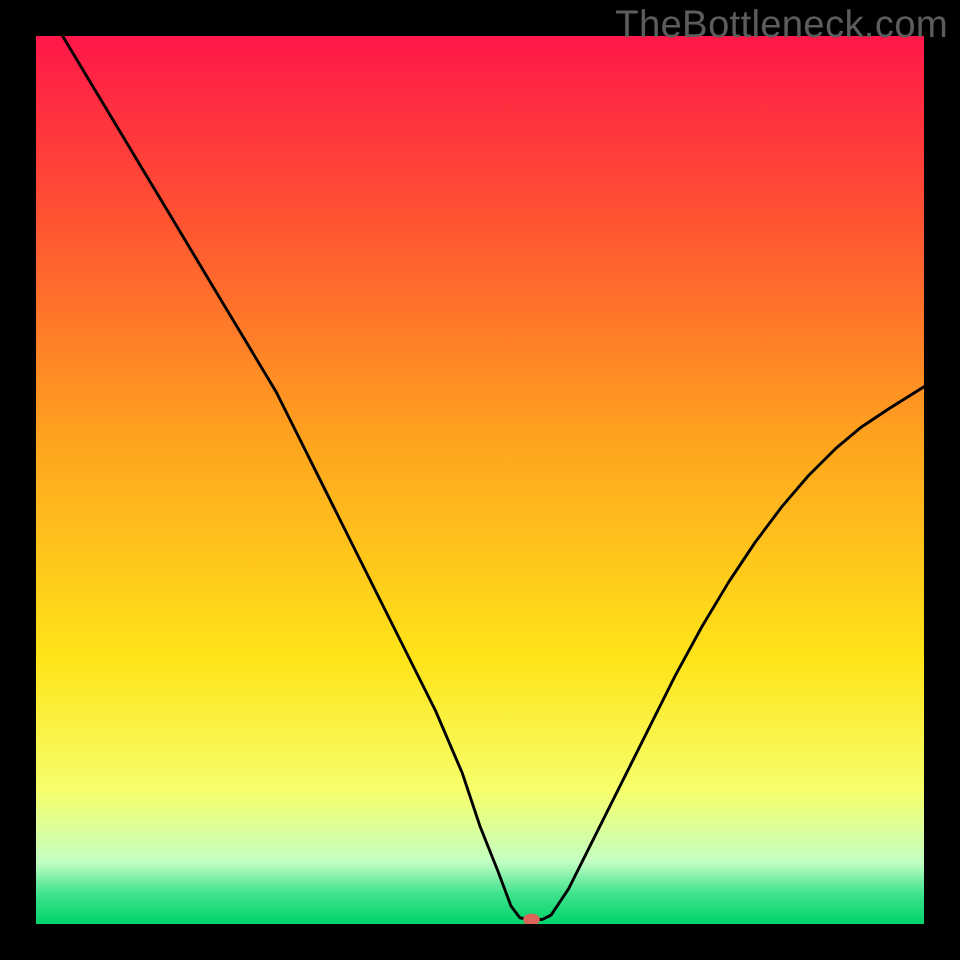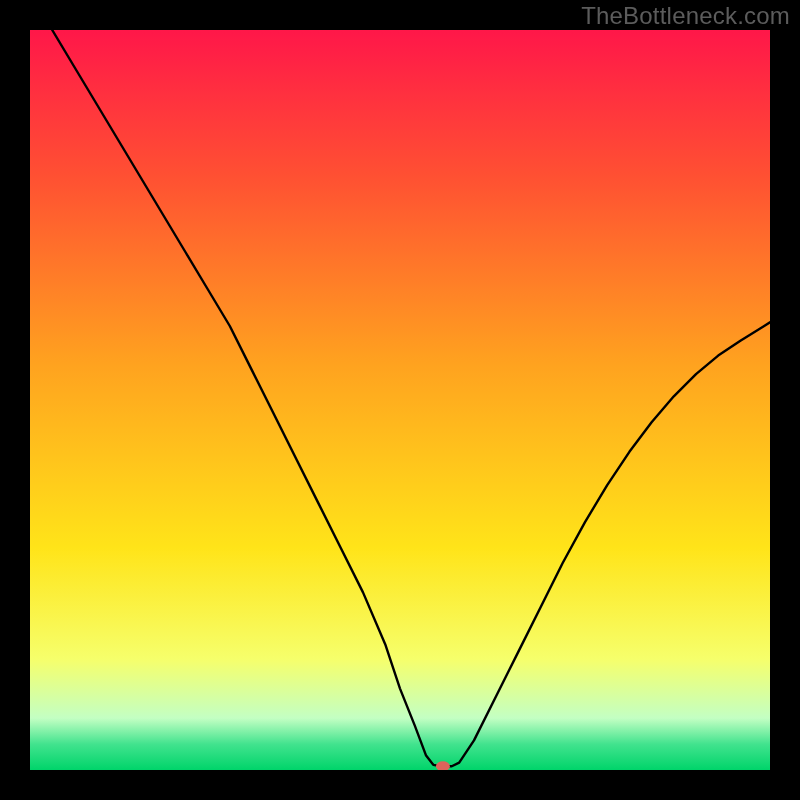--- a/index.html
+++ b/index.html
@@ -15,21 +15,21 @@
     position: relative;
     width: 800px;
     height: 800px;
     background: #000;
   }
   .watermark {
     position: absolute;
     top: 2px;
     right: 10px;
     color: #5c5c5c;
-    font-size: 24px;
+    font-size: 32px;
     font-weight: 500;
     letter-spacing: 0.2px;
     z-index: 10;
     user-select: none;
   }
   .plot-area {
     position: absolute;
     left: 30px;
     top: 30px;
     width: 740px;

